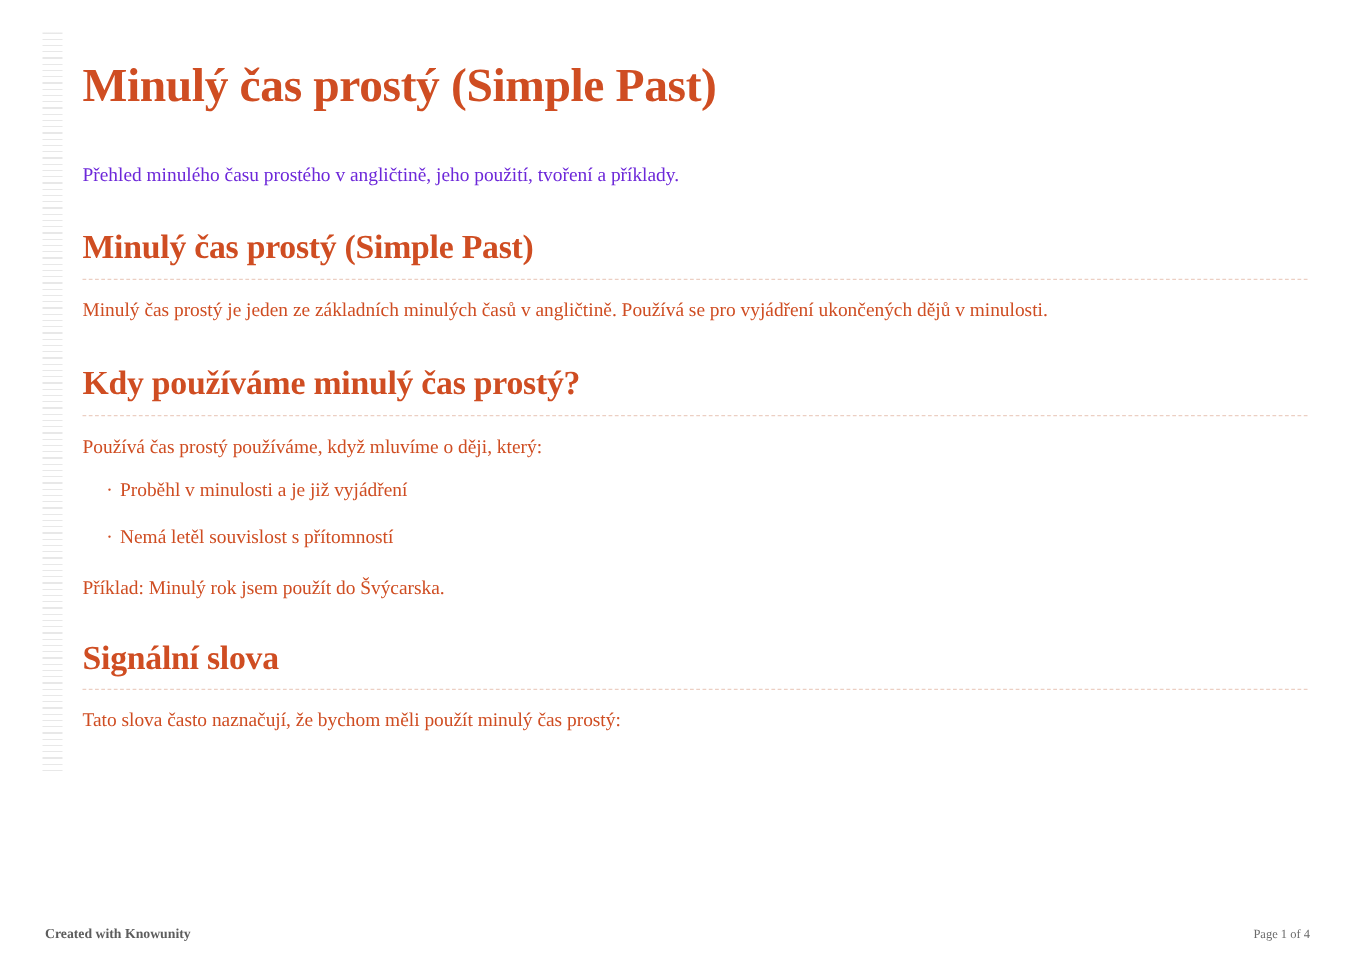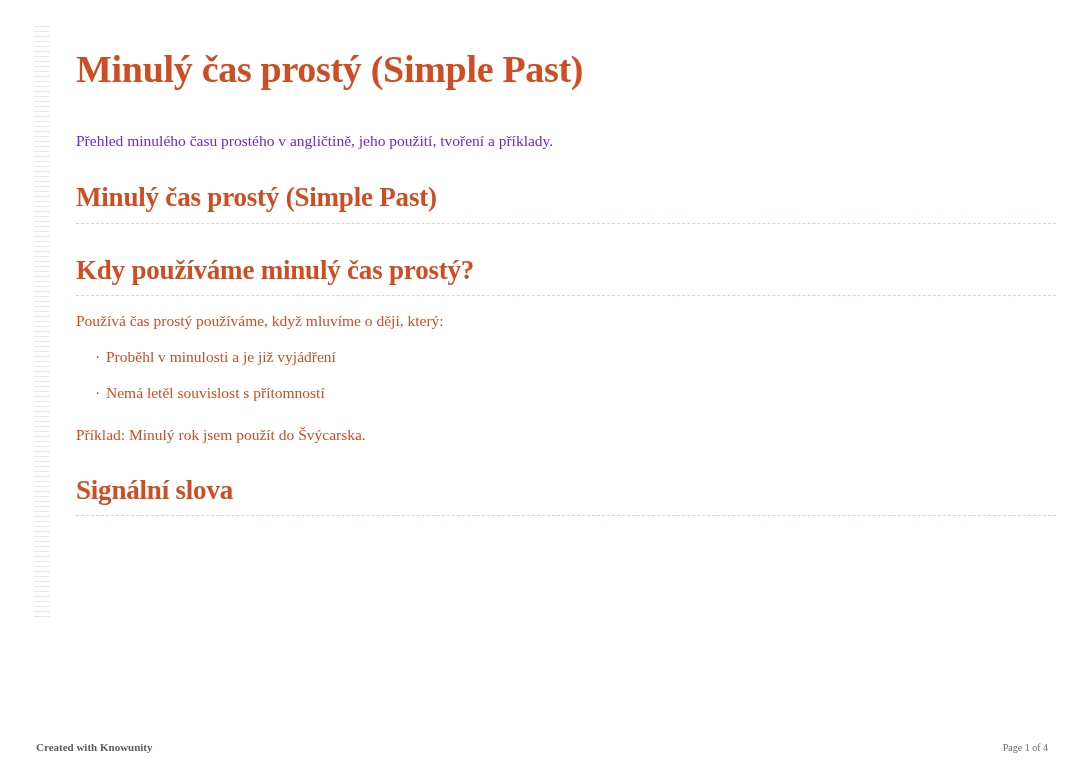--- a/index.html
+++ b/index.html
@@ -27,21 +27,21 @@
       to bottom,
       #e8e8e8 0px,
       #e8e8e8 1px,
       #ffffff 1px,
       #ffffff 5px
     );
   }
 
   .page {
     position: absolute;
-    left: 76px;
+    left: 66px;
     top: 0;
     width: 980px;
     height: 563px;
   }
 
   .doc-title {
     font-size: 38px;
     font-weight: bold;
     letter-spacing: -0.3px;
     margin: 0;
@@ -141,20 +141,21 @@
 <div class="left-rail"></div>
 
 <div class="page">
 
   <h1 class="doc-title">Minulý čas prostý (Simple Past)</h1>
 
   <p class="doc-subtitle">Přehled minulého času prostého v angličtině, jeho použití, tvoření a příklady.</p>
 
   <div class="section">
     <h2 class="section-heading">Minulý čas prostý (Simple Past)</h2>
+    <p class="body-text">Minulý čas prostý je jeden ze základních minulých časů v angličtině. Používá se pro vyjádření ukončených dějů v minulosti.</p>
   </div>
 
   <div class="section">
     <h2 class="section-heading">Kdy používáme minulý čas prostý?</h2>
     <p class="body-text">Používá čas prostý používáme, když mluvíme o ději, který:</p>
     <ul class="bullet-list">
       <li>
         <span class="dot">·</span>
         <span>Proběhl v minulosti a je již vyjádření</span>
       </li>
@@ -163,20 +164,21 @@
         <span>Nemá letěl souvislost s přítomností</span>
       </li>
     </ul>
     <p class="example-line">
       <span class="example-label">Příklad</span><span>: Minulý rok jsem použít do Švýcarska.</span>
     </p>
   </div>
 
   <div class="section">
     <h2 class="section-heading">Signální slova</h2>
+    <p class="body-text">Tato slova často naznačují, že bychom měli použít minulý čas prostý:</p>
   </div>
 
 </div>
 
 <div class="footer">
   <div class="footer-left">Created with Knowunity</div>
   <div class="footer-right">Page 1 of 4</div>
 </div>
 
 </body></html>

